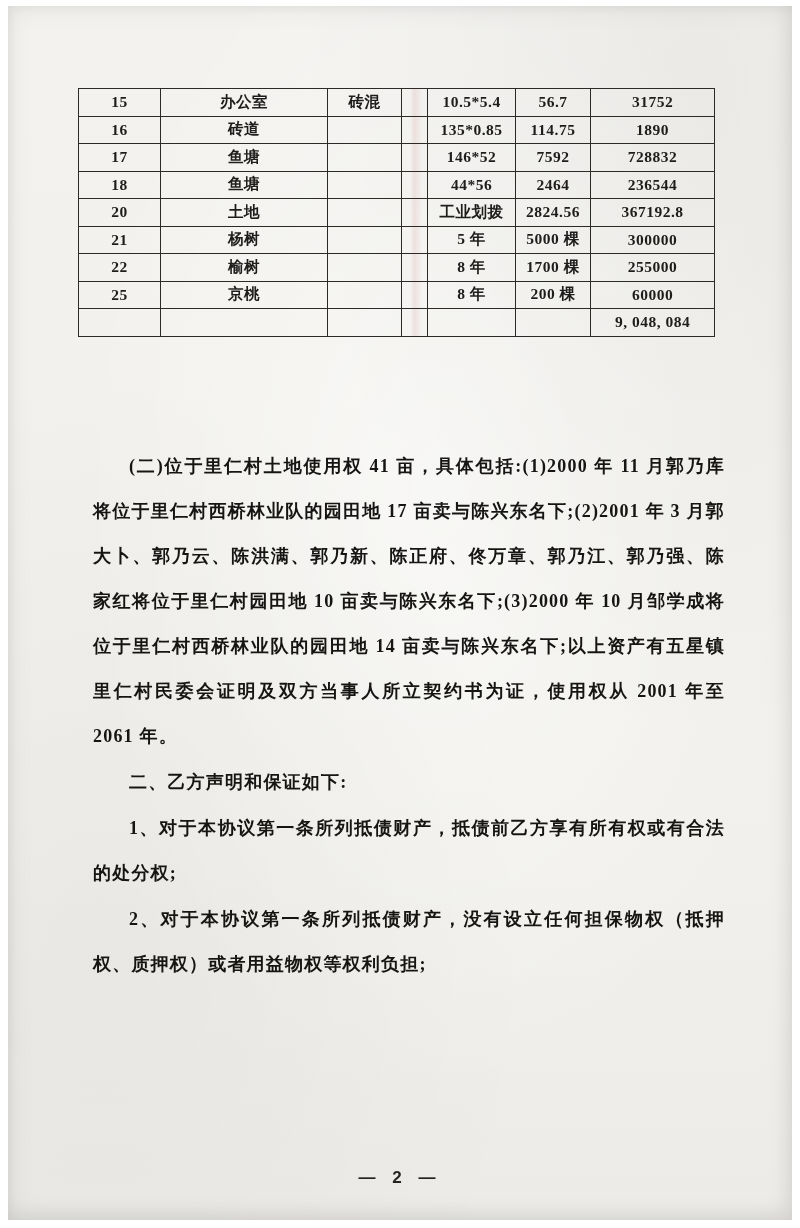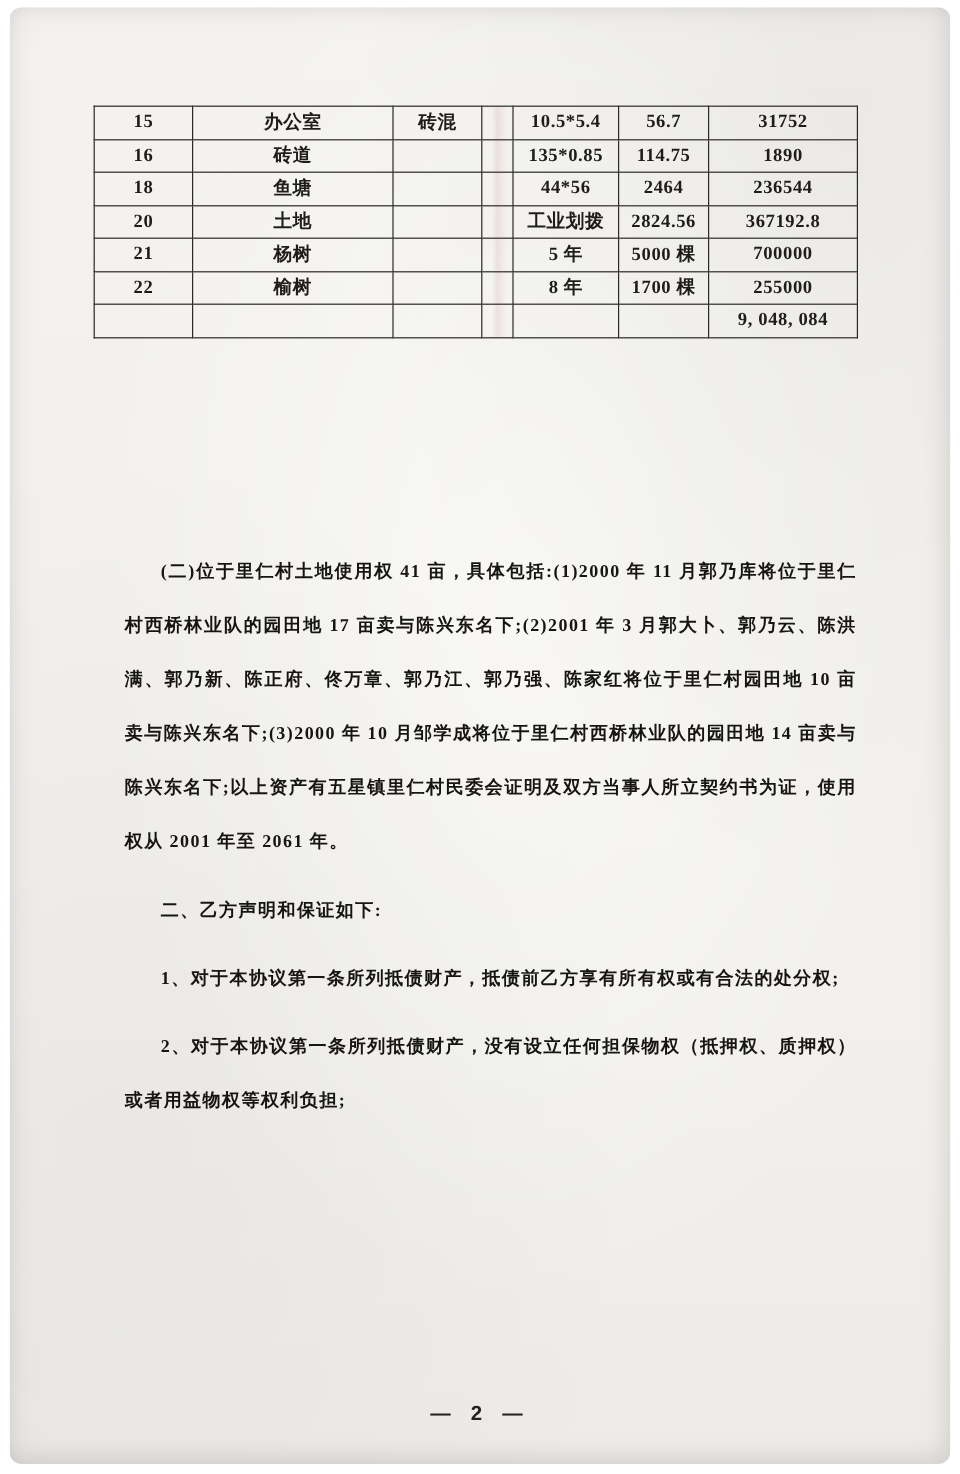--- a/index.html
+++ b/index.html
@@ -4,21 +4,21 @@
 <style>
   html,body{margin:0;padding:0;}
   body{
     width:800px;height:1228px;position:relative;
     background:#ffffff;
     font-family:"Liberation Serif","DejaVu Serif",serif;
     overflow:hidden;
   }
   .photo{
     position:absolute;left:8px;top:6px;right:8px;bottom:8px;
-    border-radius:10px;
+    border-radius:0;
     background:
       radial-gradient(ellipse at 88% 6%, rgba(0,0,0,0.035), transparent 42%),
       radial-gradient(ellipse at 12% 78%, rgba(0,0,0,0.03), transparent 45%),
       radial-gradient(ellipse at 55% 40%, rgba(255,255,255,0.5), transparent 60%),
       linear-gradient(180deg,#f3f2ef 0%,#f1f0ec 70%,#ecebe7 100%);
     box-shadow:
       inset 0 0 28px rgba(0,0,0,0.07),
       inset -5px -7px 16px rgba(0,0,0,0.05),
       inset 3px 3px 10px rgba(0,0,0,0.03);
   }
@@ -39,22 +39,22 @@
     background:linear-gradient(to right,
       rgba(0,0,0,0) 30%, rgba(196,120,118,0.16) 48%,
       rgba(196,120,118,0.10) 58%, rgba(0,0,0,0) 80%);
   }
   
   .doc-body{
     position:absolute;left:84px;top:437px;width:634px;
     color:#161513;
   }
   .doc-body p{
-    margin:12px;padding:0;
-    font-size:15px;font-weight:600;
+    margin:1px;padding:0;
+    font-size:18px;font-weight:600;
     line-height:45px;letter-spacing:1.2px;
     text-align:justify;text-justify:inter-ideograph;
     text-indent:2em;
   }
   .page-footer{
     position:absolute;left:0;right:0;top:1162px;
     text-align:center;color:#232220;
     font-size:17px;font-weight:700;letter-spacing:6px;
     font-family:"Liberation Sans","DejaVu Sans",sans-serif;
   }
@@ -89,20 +89,29 @@
         <tr>
           <td>16</td>
           <td>砖道</td>
           <td></td>
           <td class="gap"></td>
           <td>135*0.85</td>
           <td>114.75</td>
           <td>1890</td>
         </tr>
 
+        <tr>
+          <td>17</td>
+          <td>鱼塘</td>
+          <td></td>
+          <td class="gap"></td>
+          <td>146*52</td>
+          <td>7592</td>
+          <td>728832</td>
+        </tr>
 
         <tr>
           <td>18</td>
           <td>鱼塘</td>
           <td></td>
           <td class="gap"></td>
           <td>44*56</td>
           <td>2464</td>
           <td>236544</td>
         </tr>
@@ -118,35 +127,44 @@
           <td>367192.8</td>
         </tr>
 
         <tr>
           <td>21</td>
           <td>杨树</td>
           <td></td>
           <td class="gap"></td>
           <td>5 年</td>
           <td>5000 棵</td>
-          <td>700000</td>
+          <td>300000</td>
         </tr>
 
         <tr>
           <td>22</td>
           <td>榆树</td>
           <td></td>
           <td class="gap"></td>
           <td>8 年</td>
           <td>1700 棵</td>
           <td>255000</td>
         </tr>
 
 
 
+        <tr>
+          <td>25</td>
+          <td>京桃</td>
+          <td></td>
+          <td class="gap"></td>
+          <td>8 年</td>
+          <td>200 棵</td>
+          <td>60000</td>
+        </tr>
 
         <tr>
           <td></td>
           <td></td>
           <td></td>
           <td class="gap"></td>
           <td></td>
           <td></td>
           <td>9, 048, 084</td>
         </tr>

